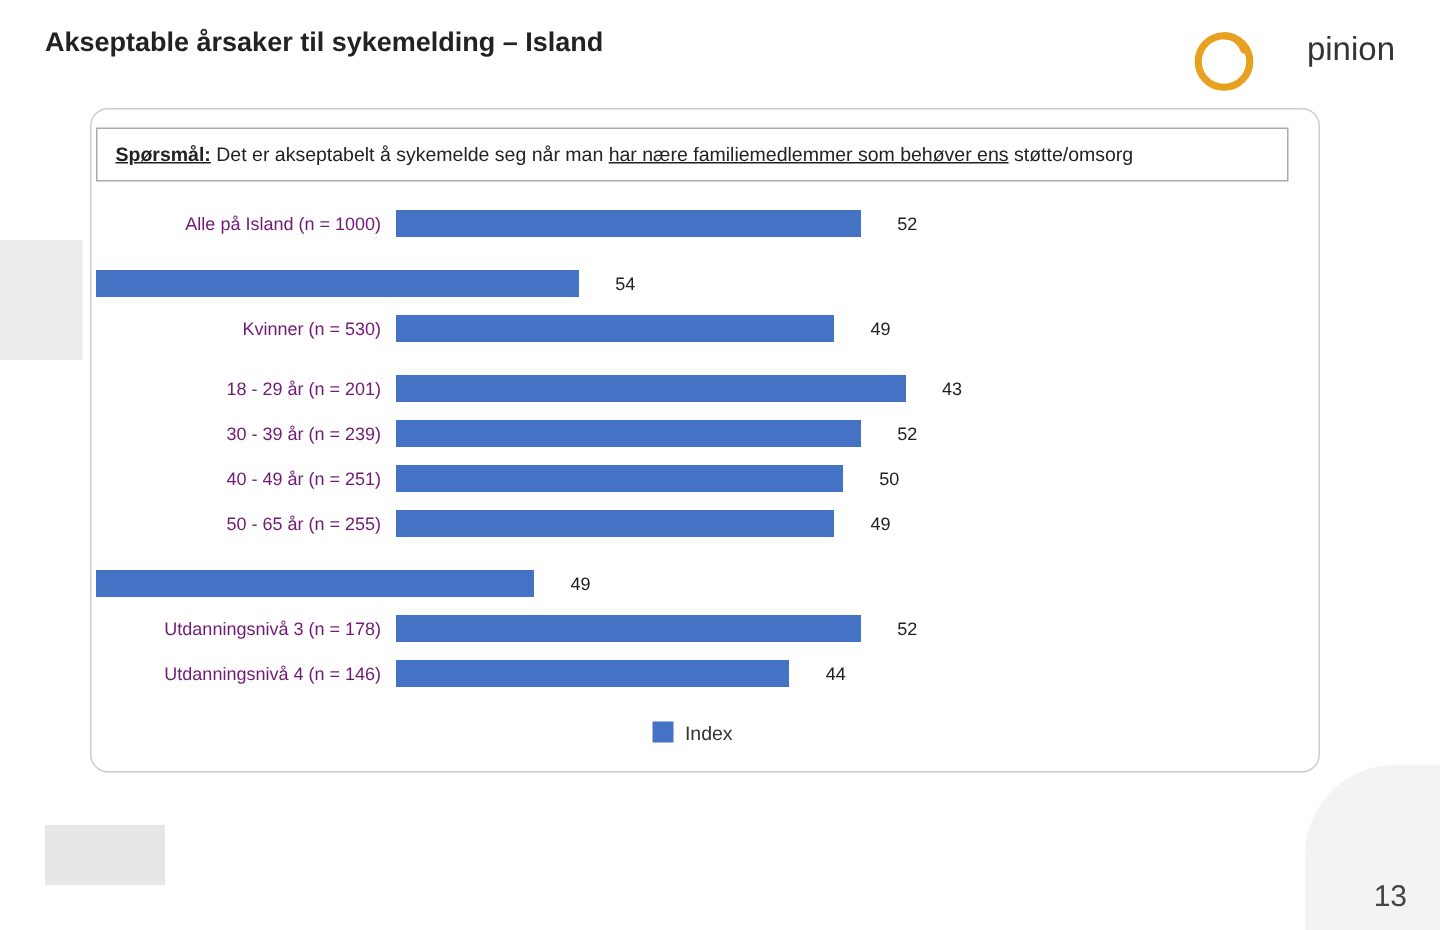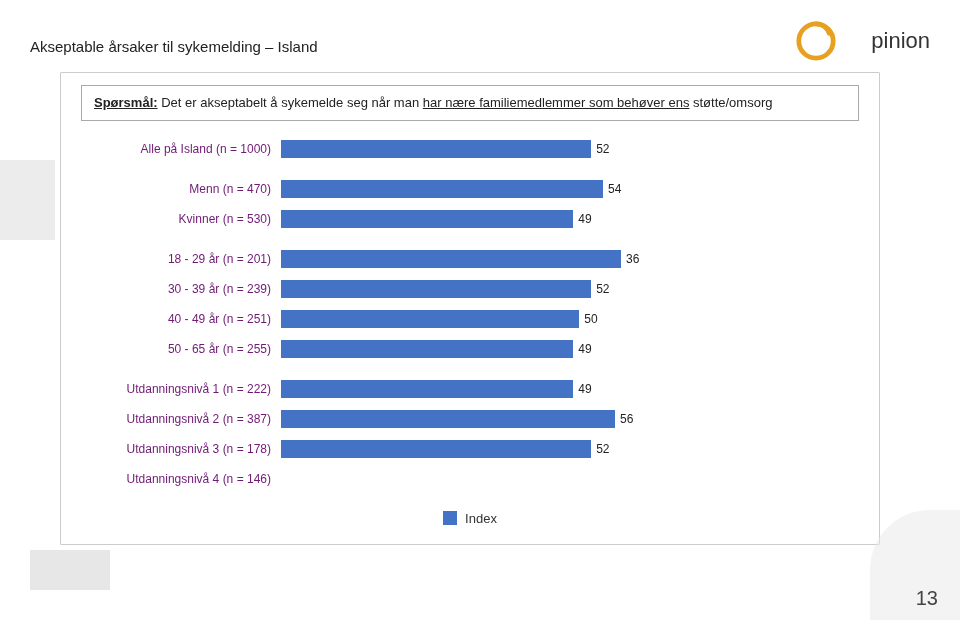--- a/index.html
+++ b/index.html
@@ -21,50 +21,49 @@
     }
 
     .header {
       display: flex;
       align-items: flex-start;
       justify-content: space-between;
       margin-bottom: 10px;
     }
 
     .title {
-      font-size: 15px;
-      font-weight: normal;
+      font-size: 18px;
+      font-weight: bold;
       color: #222;
       flex: 1;
-      margin-top: 20px;
     }
 
     .logo {
       display: flex;
-      align-items: center;
+      align-items: flex-start;
       margin-top: 2px;
       gap: 32px;
     }
 
     .logo-icon {
       width: 42px;
       height: 42px;
     }
 
     .logo-text {
       font-size: 22px;
       color: #333;
       font-weight: normal;
       margin-left: 2px;
     }
 
     .chart-container {
       border: 1px solid #ccc;
-      border-radius: 1px;
-      padding: 12px 20px 12px 20px;
+      border-radius: 12px;
+      padding: 12px 20px 12px 3px;
       margin-top: 8px;
       background: #fff;
       width: 820px;
       margin-left: 30px;
     }
 
     .question-box {
       border: 1px solid #aaa;
       padding: 8px 12px;
       margin-bottom: 14px;
@@ -96,20 +95,21 @@
       flex-shrink: 0;
       white-space: nowrap;
     }
 
     .bar-area {
       flex: 1;
       display: flex;
       align-items: center;
       height: 100%;
       position: relative;
+      gap: 19px;
     }
 
     .bar {
       height: 18px;
       background: #4472C4;
       display: inline-block;
     }
 
     .bar-value {
       font-size: 12px;
@@ -209,39 +209,38 @@
     <div class="chart-area" id="chart-rows">
     <div class="chart-row">
           <div class="row-label">Alle på Island (n = 1000)</div>
           <div class="bar-area">
             <div class="bar" style="width: 310.175px;"></div>
             <span class="bar-value">52</span>
           </div>
         </div>
         <div class="spacer-row"></div>
         <div class="chart-row">
-          <div class="row-label">Menn (n = 470)</div>
           <div class="bar-area">
             <div class="bar" style="width: 322.105px;"></div>
             <span class="bar-value">54</span>
           </div>
         </div>
         <div class="chart-row">
           <div class="row-label">Kvinner (n = 530)</div>
           <div class="bar-area">
             <div class="bar" style="width: 292.281px;"></div>
             <span class="bar-value">49</span>
           </div>
         </div>
         <div class="spacer-row"></div>
         <div class="chart-row">
           <div class="row-label">18 - 29 år (n = 201)</div>
           <div class="bar-area">
             <div class="bar" style="width: 340px;"></div>
-            <span class="bar-value">36</span>
+            <span class="bar-value">43</span>
           </div>
         </div>
         <div class="chart-row">
           <div class="row-label">30 - 39 år (n = 239)</div>
           <div class="bar-area">
             <div class="bar" style="width: 310.175px;"></div>
             <span class="bar-value">52</span>
           </div>
         </div>
         <div class="chart-row">
@@ -253,42 +252,38 @@
         </div>
         <div class="chart-row">
           <div class="row-label">50 - 65 år (n = 255)</div>
           <div class="bar-area">
             <div class="bar" style="width: 292.281px;"></div>
             <span class="bar-value">49</span>
           </div>
         </div>
         <div class="spacer-row"></div>
         <div class="chart-row">
-          <div class="row-label">Utdanningsnivå 1 (n = 222)</div>
           <div class="bar-area">
             <div class="bar" style="width: 292.281px;"></div>
             <span class="bar-value">49</span>
           </div>
         </div>
         <div class="chart-row">
-          <div class="row-label">Utdanningsnivå 2 (n = 387)</div>
-          <div class="bar-area">
-            <div class="bar" style="width: 334.035px;"></div>
-            <span class="bar-value">56</span>
-          </div>
-        </div>
-        <div class="chart-row">
           <div class="row-label">Utdanningsnivå 3 (n = 178)</div>
           <div class="bar-area">
             <div class="bar" style="width: 310.175px;"></div>
             <span class="bar-value">52</span>
           </div>
         </div>
         <div class="chart-row">
           <div class="row-label">Utdanningsnivå 4 (n = 146)</div>
+          <div class="bar-area">
+            <div class="bar" style="width: 262.456px;"></div>
+            <span class="bar-value">44</span>
+          </div>
         </div>
       </div>
 
     <div class="legend-area">
       <span class="legend-color"></span>
       <span class="legend-label">Index</span>
     </div>
   </div>
 
   <div class="page-number">13</div>

